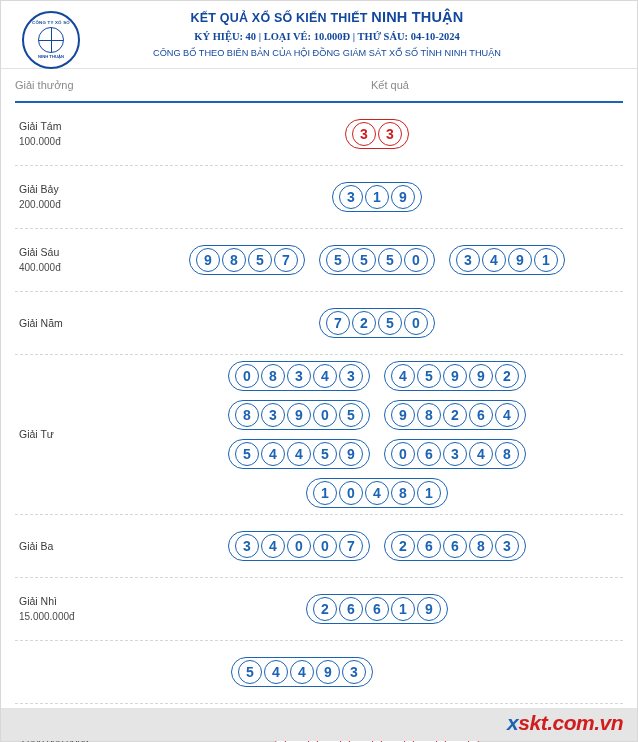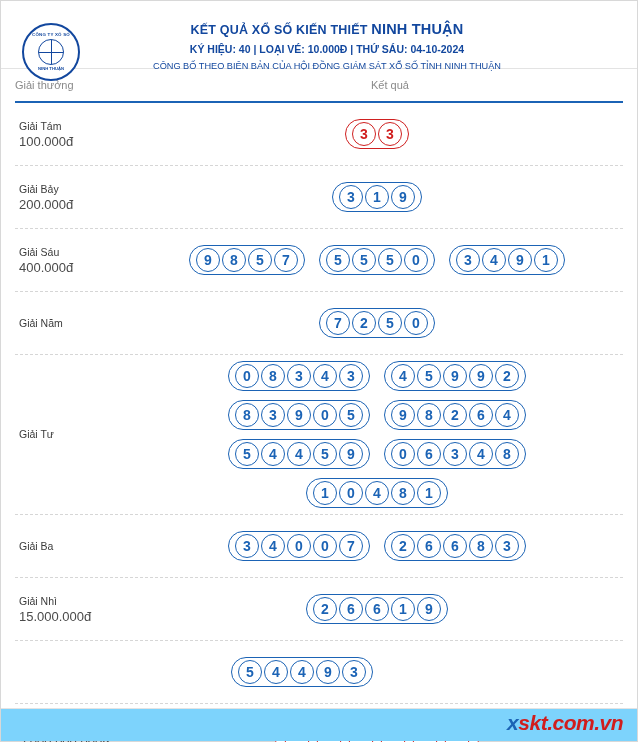--- a/index.html
+++ b/index.html
@@ -20,21 +20,21 @@
     position: relative;
     box-sizing: border-box;
     border: 1px solid #d8d8d8;
     background: #fff;
   }
 
   
   .header {
     display: flex;
     align-items: flex-start;
-    padding: 18px 12px 8px 12px;
+    padding: 6px 12px 8px 12px;
     border-bottom: 1px solid #e3e3e3;
     height: 68px;
     box-sizing: border-box;
   }
   .logo-wrap {
     width: 76px;
     flex: 0 0 76px;
     display: flex;
     justify-content: center;
     align-items: flex-start;
@@ -108,20 +108,21 @@
   }
   .title-main .prov {
     font-size: 14.5px;
   }
   .title-sub {
     font-size: 10.5px;
     color: #12479e;
     margin-top: 6px;
     font-weight: bold;
     white-space: nowrap;
+    font-family: Liberation Serif, serif;
   }
   .title-note {
     font-size: 9.2px;
     color: #12479e;
     margin-top: 6px;
     white-space: nowrap;
   }
 
   
   .table {
@@ -151,21 +152,21 @@
     width: 150px;
     flex: 0 0 150px;
     font-size: 10.5px;
     color: #3a3a3a;
     line-height: 15px;
     padding-left: 4px;
     box-sizing: border-box;
   }
   .row .label .amount {
     color: #4a4a4a;
-    font-size: 13px;
+    font-size: 10px;
   }
   .row .results {
     flex: 1;
     display: flex;
     flex-wrap: wrap;
     justify-content: center;
     align-items: center;
     gap: 9px 14px;
     padding-right: 34px;
   }
@@ -213,21 +214,21 @@
   }
 
   
   .footer {
     position: absolute;
     left: 0;
     right: 0;
     bottom: 0;
     height: 32px;
     border-top: 1px solid #e3e3e3;
-    background: #7dd3fc;
+    background: #e5e5e5;
   }
   .watermark {
     position: absolute;
     right: 14px;
     bottom: 6px;
     font-size: 21px;
     font-weight: bold;
     font-style: italic;
     letter-spacing: -.5px;
   }

